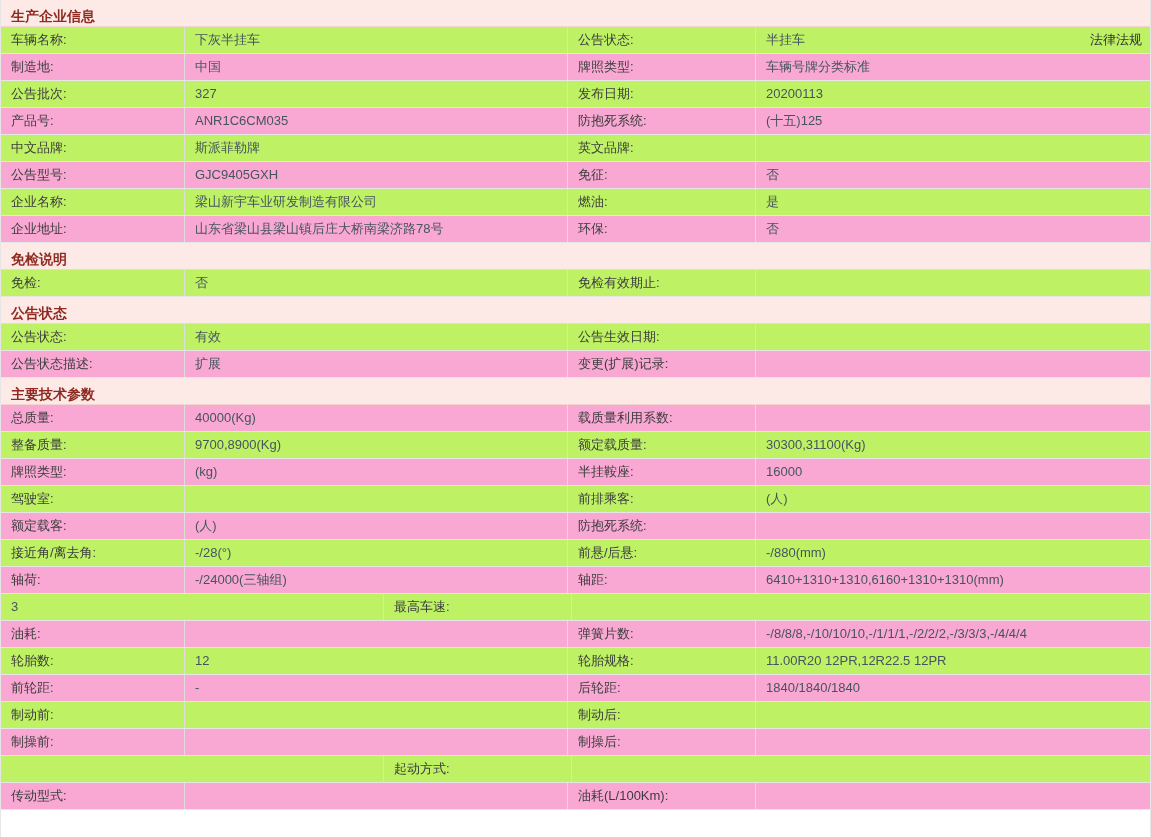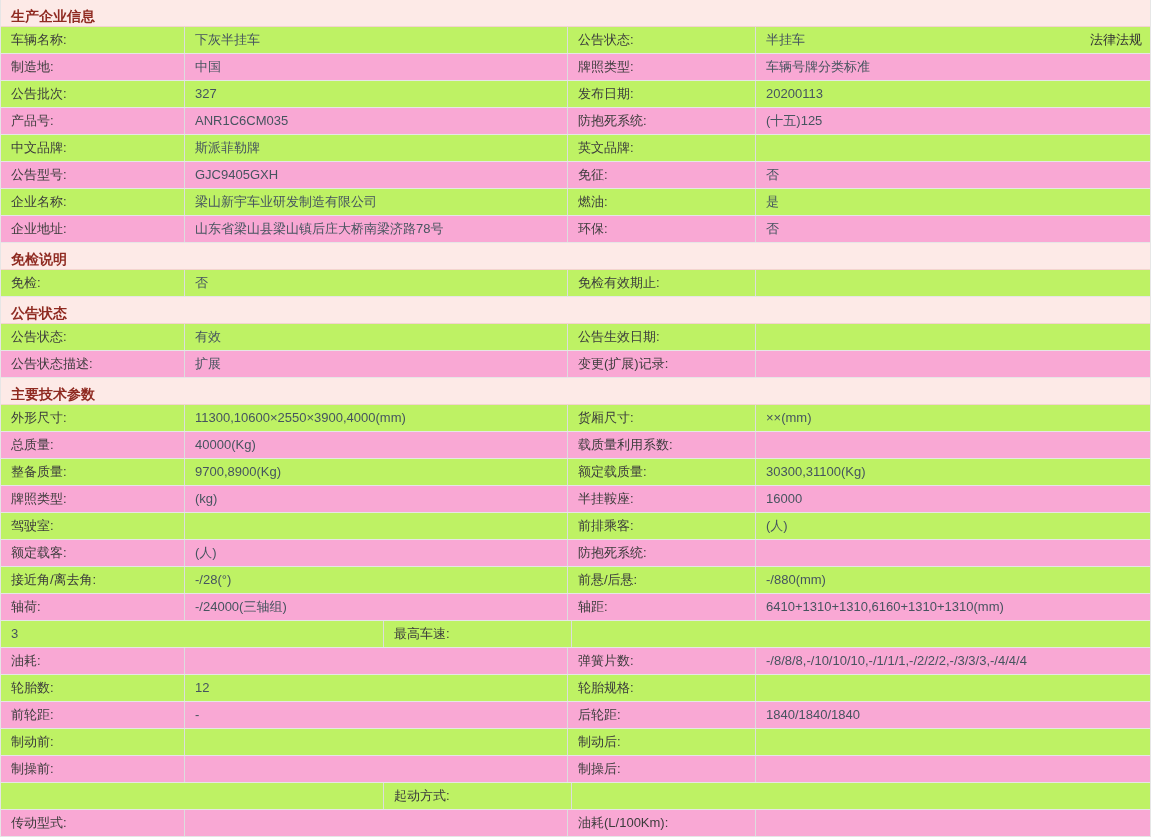--- a/index.html
+++ b/index.html
@@ -121,28 +121,20 @@
   </div>
     <div class="row alt">
     <div class="cell c1 label">公告状态描述:</div>
     <div class="cell c2 value">扩展</div>
     <div class="cell c3 label">变更(扩展)记录:</div>
     <div class="cell c4">
       <span class="value"></span>
     </div>
   </div>
     <div class="section-header">主要技术参数</div>
-    <div class="row">
-    <div class="cell c1 label">外形尺寸:</div>
-    <div class="cell c2 value">11300,10600×2550×3900,4000(mm)</div>
-    <div class="cell c3 label">货厢尺寸:</div>
-    <div class="cell c4">
-      <span class="value">××(mm)</span>
-    </div>
-  </div>
     <div class="row alt">
     <div class="cell c1 label">总质量:</div>
     <div class="cell c2 value">40000(Kg)</div>
     <div class="cell c3 label">载质量利用系数:</div>
     <div class="cell c4">
       <span class="value"></span>
     </div>
   </div>
     <div class="row">
     <div class="cell c1 label">整备质量:</div>
@@ -201,20 +193,23 @@
     <div class="cell c2 value"></div>
     <div class="cell c3 label">弹簧片数:</div>
     <div class="cell c4">
       <span class="value">-/8/8/8,-/10/10/10,-/1/1/1,-/2/2/2,-/3/3/3,-/4/4/4</span>
     </div>
   </div>
     <div class="row">
     <div class="cell c1 label">轮胎数:</div>
     <div class="cell c2 value">12</div>
     <div class="cell c3 label">轮胎规格:</div>
+    <div class="cell c4">
+      <span class="value">11.00R20 12PR,12R22.5 12PR</span>
+    </div>
   </div>
     <div class="row alt">
     <div class="cell c1 label">前轮距:</div>
     <div class="cell c2 value">-</div>
     <div class="cell c3 label">后轮距:</div>
     <div class="cell c4">
       <span class="value">1840/1840/1840</span>
     </div>
   </div>
     <div class="row">

